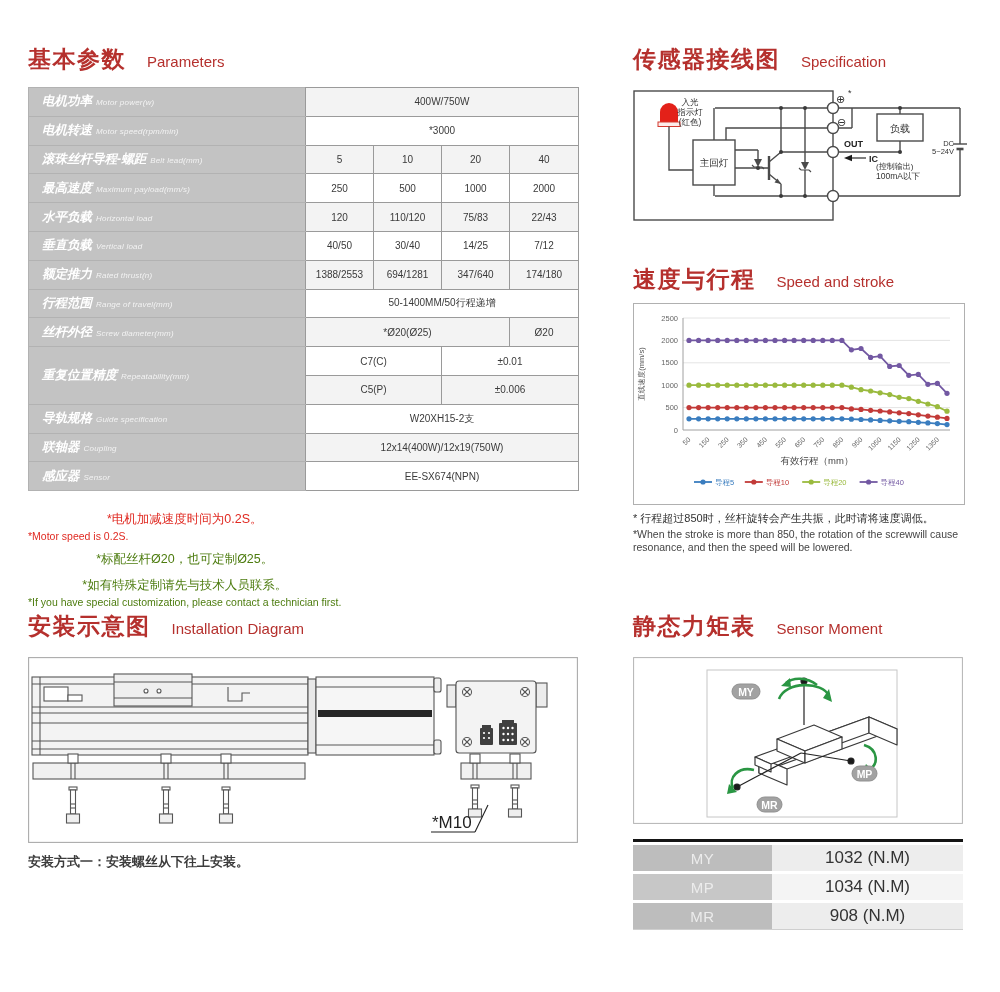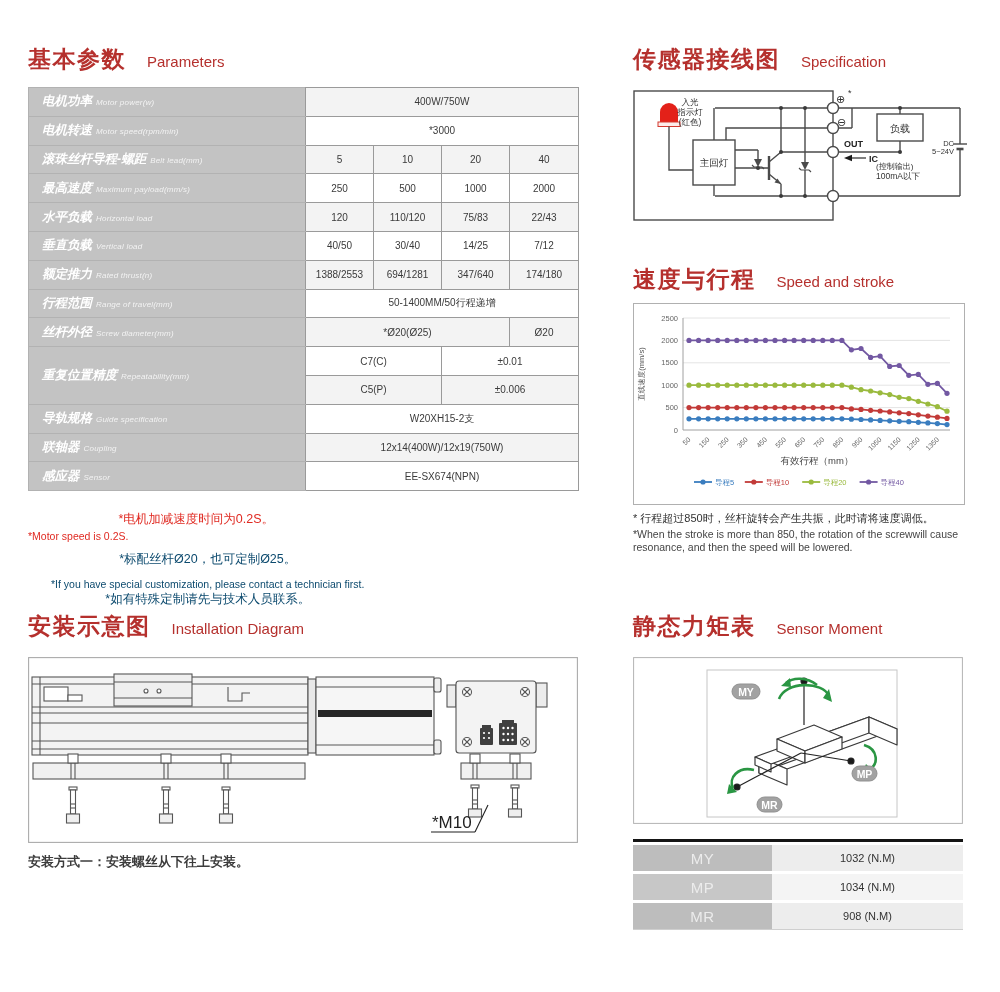--- a/index.html
+++ b/index.html
@@ -15,32 +15,32 @@
   #param-table th,#param-table td{border:1px solid #9a9a9a;padding:0;}
   #param-table th.lbl{background:#c3c3c3;text-align:left;padding-left:13px;font-weight:700;color:#fff;font-size:12.5px;border-color:#b2b2b2;border-right-color:#9a9a9a;white-space:nowrap;font-style:italic;}
   #param-table th.lbl .en{font-weight:400;font-size:8px;color:rgba(255,255,255,.8);margin-left:4px;letter-spacing:.2px;}
   #param-table td.val{text-align:center;font-size:10px;color:#3a3a3a;background:#fff;}
   #param-table tr.tint td.val{background:#f3f3f3;}
 
   .note{line-height:1.25;}
   .note.zh{font-size:12.5px;text-align:center;}
   .note.en{font-size:10.5px;}
   .note.red{color:#e02a22;}
-  .note.dark{color:#0c4a6e;margin-left:23px;}
+  .note.dark{color:#4d7c0f;}
 
   .fig-box{border:1px solid #b0b0b0;background:#fff;}
   #chart-note{width:345px;color:#333;}
   #chart-note .zh{font-size:11px;white-space:nowrap;margin-bottom:2px;}
   #chart-note .en{font-size:10.5px;color:#444;line-height:1.25;}
 
   
   #moment-table{width:330px;border-top:3px solid #151515;}
   .m-row{display:flex;height:26px;margin-top:3px;}
   .m-left{width:139px;background:#bdbdbd;color:#ececec;display:flex;align-items:center;justify-content:center;font-size:15px;letter-spacing:.5px;}
-  .m-right{flex:1;background:#ededed;color:#333;display:flex;align-items:center;justify-content:center;font-size:11px;}
+  .m-right{flex:1;background:#ededed;color:#333;display:flex;align-items:center;justify-content:center;font-size:17px;}
   .m-row:nth-child(2) .m-left{background:#c7c7c7;}
   .m-row:nth-child(2) .m-right{background:#f4f4f4;}
   #moment-table .m-row:last-child{border-bottom:1px solid #cfcfcf;}
 
   #install-caption{font-size:13px;font-weight:700;color:#3c3c3c;}
   svg text{font-family:"Liberation Sans","DejaVu Sans",sans-serif;}
 </style>
 </head>
 <body>
 
@@ -131,22 +131,22 @@
         <th class="lbl" rowspan="1"><span>感应器</span><span class="en">Sensor</span></th>
         <td class="val" colspan="4">EE-SX674(NPN)</td>
       </tr>
     </tbody>
 </table>
 
 <div class="abs" style="left:28px;top:512px">
   <div class="note zh red" style="margin-bottom:2px">*电机加减速度时间为0.2S。</div>
   <div class="note en red" style="margin-bottom:9px">*Motor speed is 0.2S.</div>
   <div class="note zh dark" style="margin-bottom:11px">*标配丝杆Ø20，也可定制Ø25。</div>
+  <div class="note zh dark" style="margin-bottom:2px">*如有特殊定制请先与技术人员联系。</div>
   <div class="note en dark">*If you have special customization, please contact a technician first.</div>
-  <div class="note zh dark" style="margin-bottom:2px">*如有特殊定制请先与技术人员联系。</div>
 </div>
 
 <div class="abs sec-title" style="left:28px;top:611px">
   <span class="zh">安装示意图</span>
   <span class="en">Installation Diagram</span>
 </div>
 
 <svg class="abs" style="left:28px;top:657px" width="550" height="186" viewBox="0 0 550 186">
   <g stroke="#565656" stroke-width="1.1" fill="none">
     <rect x="0.6" y="0.6" width="548.8" height="184.8" stroke="#ababab"></rect>

